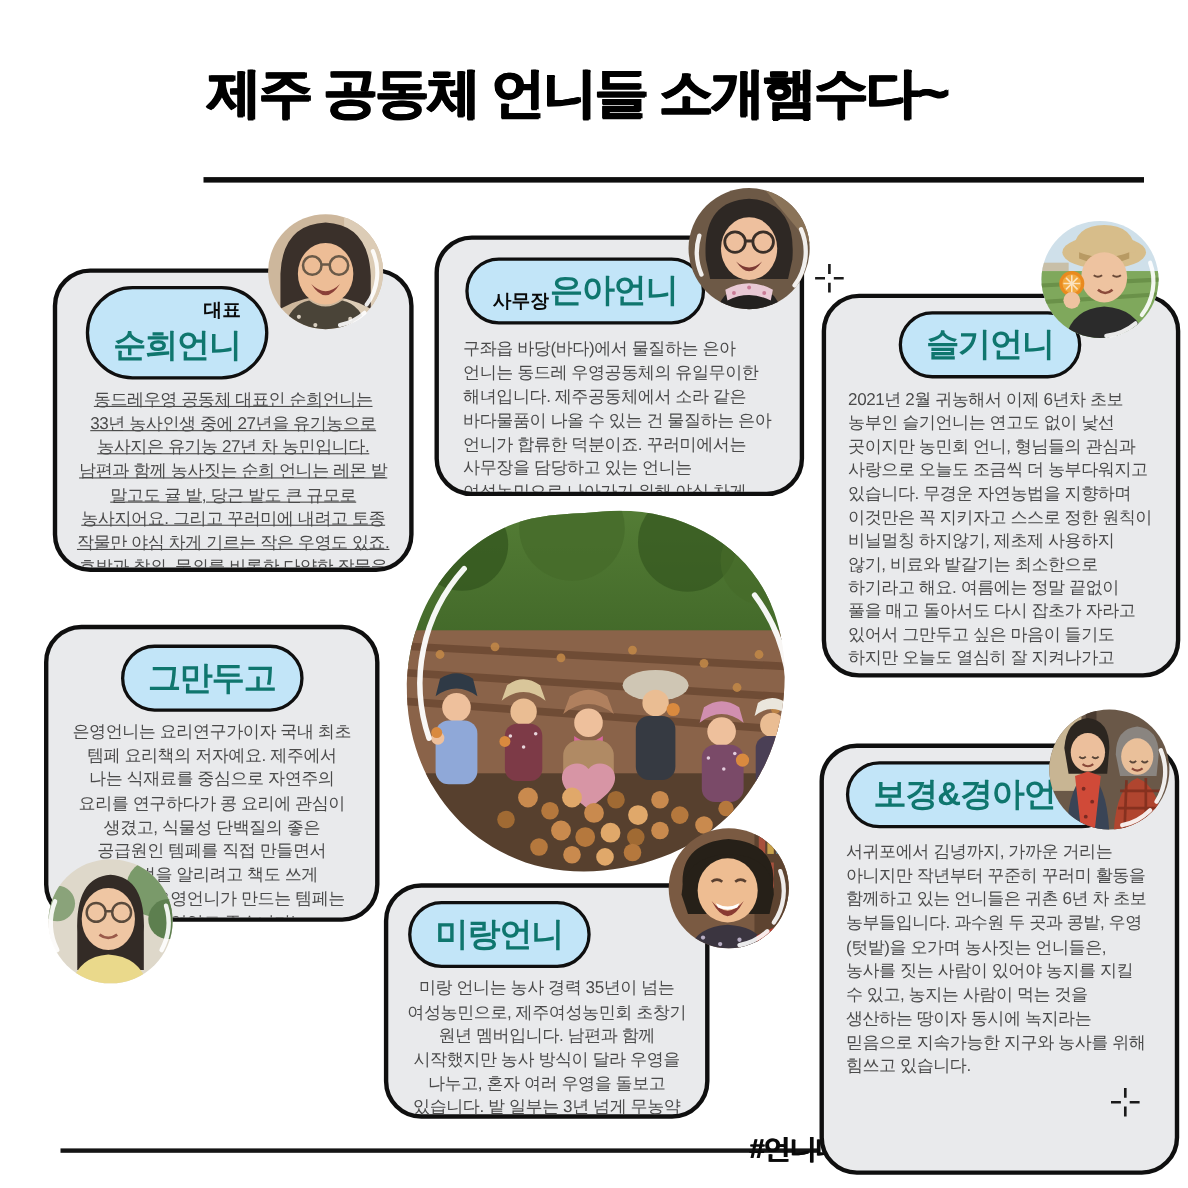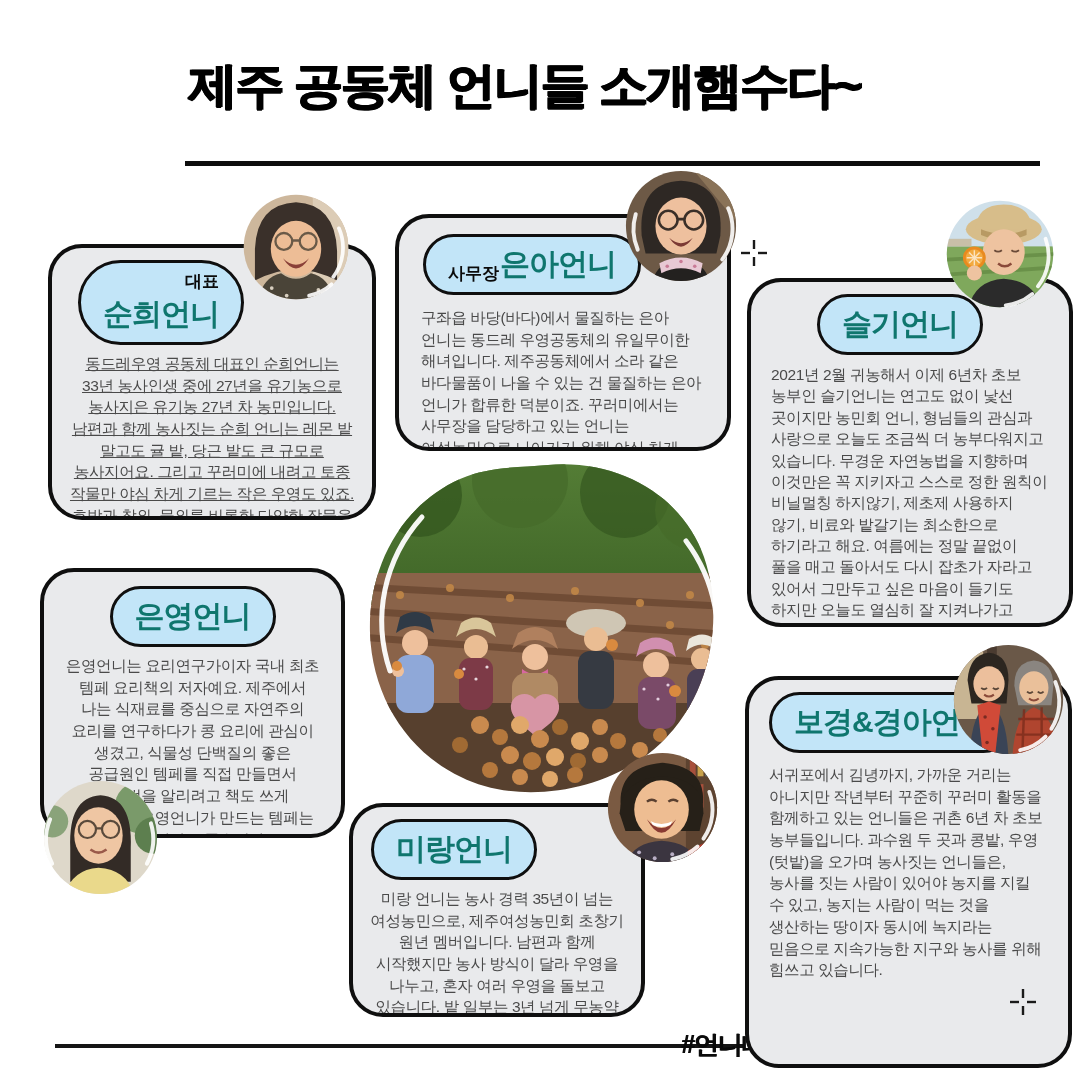--- a/index.html
+++ b/index.html
@@ -28,21 +28,21 @@
   .body{font-size:15.5px;line-height:1.4;color:#4a4a4a;margin:8px 4px 0;letter-spacing:-0.4px;word-break:keep-all;}
 
   #card-sunhee{left:48px;top:244px;width:328px;height:276px;padding:8px 12px;}
   #card-sunhee .pill{margin:4px 0 0 14px;flex-direction:column;}
   #card-sunhee .body{text-align:center;text-decoration:underline;}
 
   #card-euna{left:395px;top:214px;width:336px;height:237px;padding:10px 18px;}
   #card-euna .pill{margin:6px 0 0 6px;}
   #card-euna .body{text-align:left;margin-top:12px;}
 
-  #card-seulgi{left:747px;top:278px;width:326px;height:349px;padding:8px 16px;}
+  #card-seulgi{left:747px;top:267px;width:326px;height:349px;padding:8px 16px;}
   #card-seulgi .pill{display:inline-flex;margin:4px 0 0 50px;}
   #card-seulgi .body{text-align:left;line-height:1.38;margin-top:9px;}
 
   #card-eunyoung{left:40px;top:568px;width:305px;height:270px;padding:8px 14px;text-align:center;}
   #card-eunyoung .pill{margin:6px auto 0;}
   #card-eunyoung .body{text-align:center;}
 
   #card-mirang{left:349px;top:803px;width:296px;height:214px;padding:8px 8px;}
   #card-mirang .pill{margin:4px 0 0 10px;}
   #card-mirang .body{text-align:center;}
@@ -203,21 +203,21 @@
     <span class="pill">
 
       <span class="name">슬기언니</span>
     </span>
     <p class="body">2021년 2월 귀농해서 이제 6년차 초보 농부인 슬기언니는 연고도 없이 낯선 곳이지만 농민회 언니, 형님들의 관심과 사랑으로 오늘도 조금씩 더 농부다워지고 있습니다. 무경운 자연농법을 지향하며 이것만은 꼭 지키자고 스스로 정한 원칙이 비닐멀칭 하지않기, 제초제 사용하지 않기, 비료와 밭갈기는 최소한으로 하기라고 해요. 여름에는 정말 끝없이 풀을 매고 돌아서도 다시 잡초가 자라고 있어서 그만두고 싶은 마음이 들기도 하지만 오늘도 열심히 잘 지켜나가고 있어요~</p>
   </section>
 
   <section class="card" id="card-eunyoung">
     <span class="pill">
 
-      <span class="name">은영언니</span>
+      <span class="name">그만두고</span>
     </span>
     <p class="body">은영언니는 요리연구가이자 국내 최초 템페 요리책의 저자예요. 제주에서 나는 식재료를 중심으로 자연주의 요리를 연구하다가 콩 요리에 관심이 생겼고, 식물성 단백질의 좋은 공급원인 템페를 직접 만들면서 조리법을 알리려고 책도 쓰게 되었지요. 은영언니가 만드는 템페는 맛도, 영양도 좋습니다!</p>
   </section>
 
   <section class="card" id="card-mirang">
     <span class="pill">
 
       <span class="name">미랑언니</span>
     </span>
     <p class="body">미랑 언니는 농사 경력 35년이 넘는 여성농민으로, 제주여성농민회 초창기 원년 멤버입니다. 남편과 함께 시작했지만 농사 방식이 달라 우영을 나누고, 혼자 여러 우영을 돌보고 있습니다. 밭 일부는 3년 넘게 무농약 인증을 받았으며, 이렇게 독립적으로 농사 짓는 자신을 자랑스럽게 여기는 멋진 농부입니다!</p>

